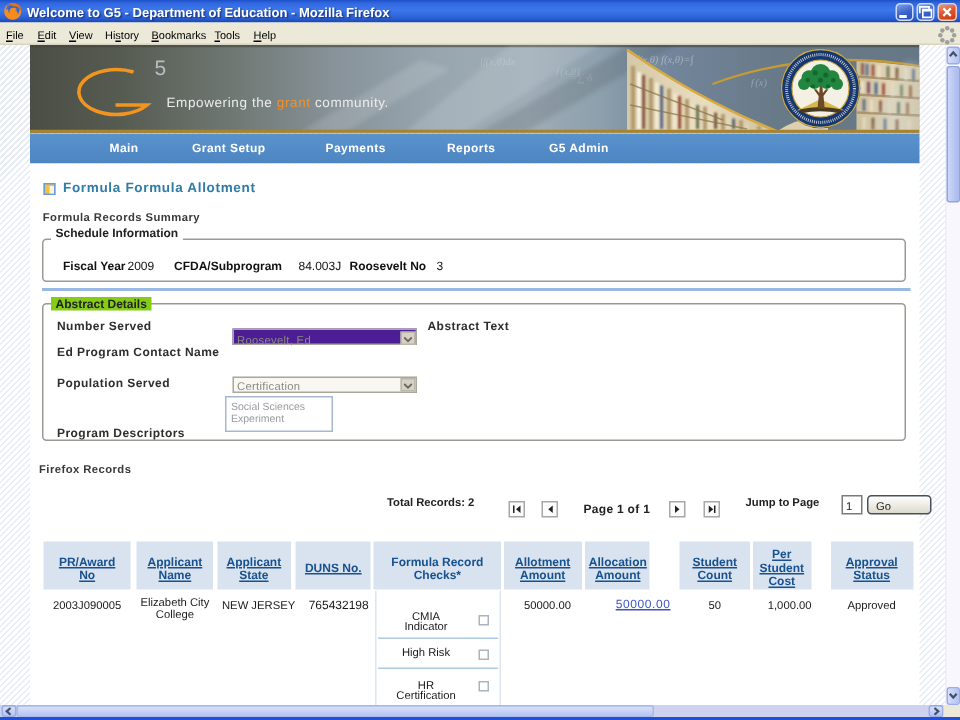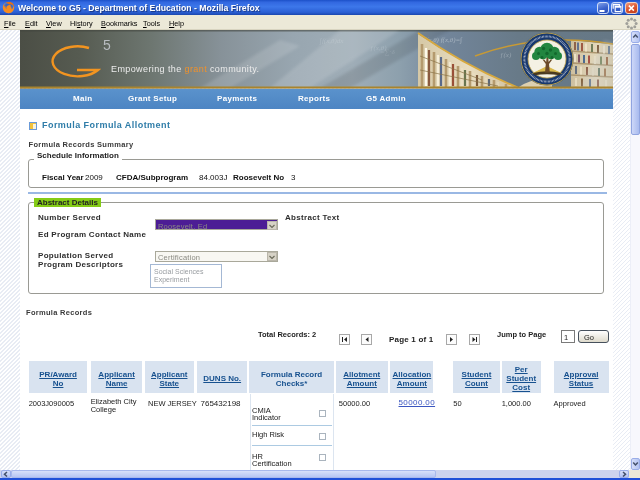--- a/index.html
+++ b/index.html
@@ -270,26 +270,26 @@
 </div>
 <div class="a b" style="left:38px;top:251px;font-size:8px;letter-spacing:.3px;color:#2e2e2e">Population Served</div>
 <div class="a" style="left:154.5px;top:250.5px;width:123.5px;height:11px;border:1px solid #a9a89a;background:#f8f7f2">
  <div class="a" style="left:2.5px;top:1.5px;font-size:7.5px;letter-spacing:.2px;color:#8a8a82">Certification</div>
  <div class="a" style="right:.5px;top:.5px;width:10px;height:9px;background:#d6d2c6;border:1px solid #bab6aa">
   <svg width="8" height="7" viewBox="0 0 8 7" style="position:absolute;left:0;top:1px">
         <path d="M1.5 2 L4 4.5 L6.5 2" stroke="#6a6a5a" stroke-width="1.2" fill="none"></path>
       </svg>
     </div>
 </div>
-<div class="a b" style="left:38px;top:260px;font-size:8px;letter-spacing:.3px;color:#2e2e2e">Program Descriptors</div>
+<div class="a b" style="left:38px;top:284px;font-size:8px;letter-spacing:.3px;color:#2e2e2e">Program Descriptors</div>
 <div class="a" style="left:150px;top:264px;width:72px;height:24px;border:1px solid #a4b8d4;background:#fff">
  <div class="a" style="left:3px;top:3px;font-size:7px;line-height:8px;color:#989ca0">Social Sciences<br>Experiment</div>
 </div>
 
-<div class="a b" style="left:26px;top:308px;font-size:7.5px;color:#3a3a3a;letter-spacing:.3px">Formula Records</div>
+<div class="a b" style="left:26px;top:308px;font-size:7.5px;color:#3a3a3a;letter-spacing:.3px">Firefox Records</div>
 
 <div class="a b" style="left:258px;top:329.5px;font-size:7.5px;color:#222">Total Records: 2</div>
 <div class="a" style="left:339px;top:334px;width:11px;height:11px;border:1px solid #a8a8a8;background:#fcfcfc">
  <svg width="9" height="9" viewBox="0 0 9 9" style="position:absolute;left:0;top:0">
       <path d="M2.5 2 V7" stroke="#222" stroke-width="1"></path>
       <path d="M7 2 L4 4.5 L7 7Z" fill="#222"></path>
     </svg>
   </div>
 <div class="a" style="left:361px;top:334px;width:11px;height:11px;border:1px solid #a8a8a8;background:#fcfcfc">
  <svg width="9" height="9" viewBox="0 0 9 9" style="position:absolute;left:0;top:0">
@@ -305,29 +305,29 @@
 <div class="a" style="left:468.5px;top:334px;width:11px;height:11px;border:1px solid #a8a8a8;background:#fcfcfc">
  <svg width="9" height="9" viewBox="0 0 9 9" style="position:absolute;left:0;top:0">
       <path d="M2.5 2 L5.5 4.5 L2.5 7Z" fill="#222"></path>
       <path d="M6.5 2 V7" stroke="#222" stroke-width="1"></path>
     </svg>
   </div>
 <div class="a b" style="left:497px;top:329.5px;font-size:7.5px;color:#222">Jump to Page</div>
 <div class="a" style="left:561px;top:329.5px;width:14px;height:13px;border:1px solid #7a7a7a;background:#fff">
     <div class="a" style="left:2px;top:2.5px;font-size:7.5px;color:#222">1</div>
   </div>
-<div class="a" style="left:578px;top:329.5px;width:31px;height:13px;border:1.5px solid #46505c;border-radius:3px;background:linear-gradient(180deg,#fefefe,#dedacc)">
+<div class="a" style="left:578px;top:329.5px;width:43px;height:13px;border:1.5px solid #46505c;border-radius:3px;background:linear-gradient(180deg,#fefefe,#dedacc)">
     <div class="a" style="left:5px;top:2.5px;font-size:7.5px;color:#222">Go</div>
   </div>
 
 <div class="a" id="th"></div>
 <style>
 .hc{position:absolute;top:361px;height:32px;background:#d9e3f0;display:flex;align-items:center;justify-content:center;text-align:center;font-size:8px;font-weight:bold;color:#17518f;line-height:9px;padding-top:3px}
 .hc u{text-decoration:underline}
-.dc{position:absolute;font-size:7.5px;color:#1a1a1a;line-height:8.5px;white-space:nowrap}
+.dc{position:absolute;font-size:7.5px;color:#1a1a1a;text-align:center;line-height:8.5px;white-space:nowrap}
 </style>
 <div class="hc" style="left:28.7px;width:58.8px">
     <span><u>PR/Award<br>No</u></span>
   </div>
 <div class="hc" style="left:90.7px;width:51.8px">
     <span><u>Applicant<br>Name</u></span>
   </div>
 <div class="hc" style="left:145px;width:48.5px">
     <span><u>Applicant<br>State</u></span>
   </div>

